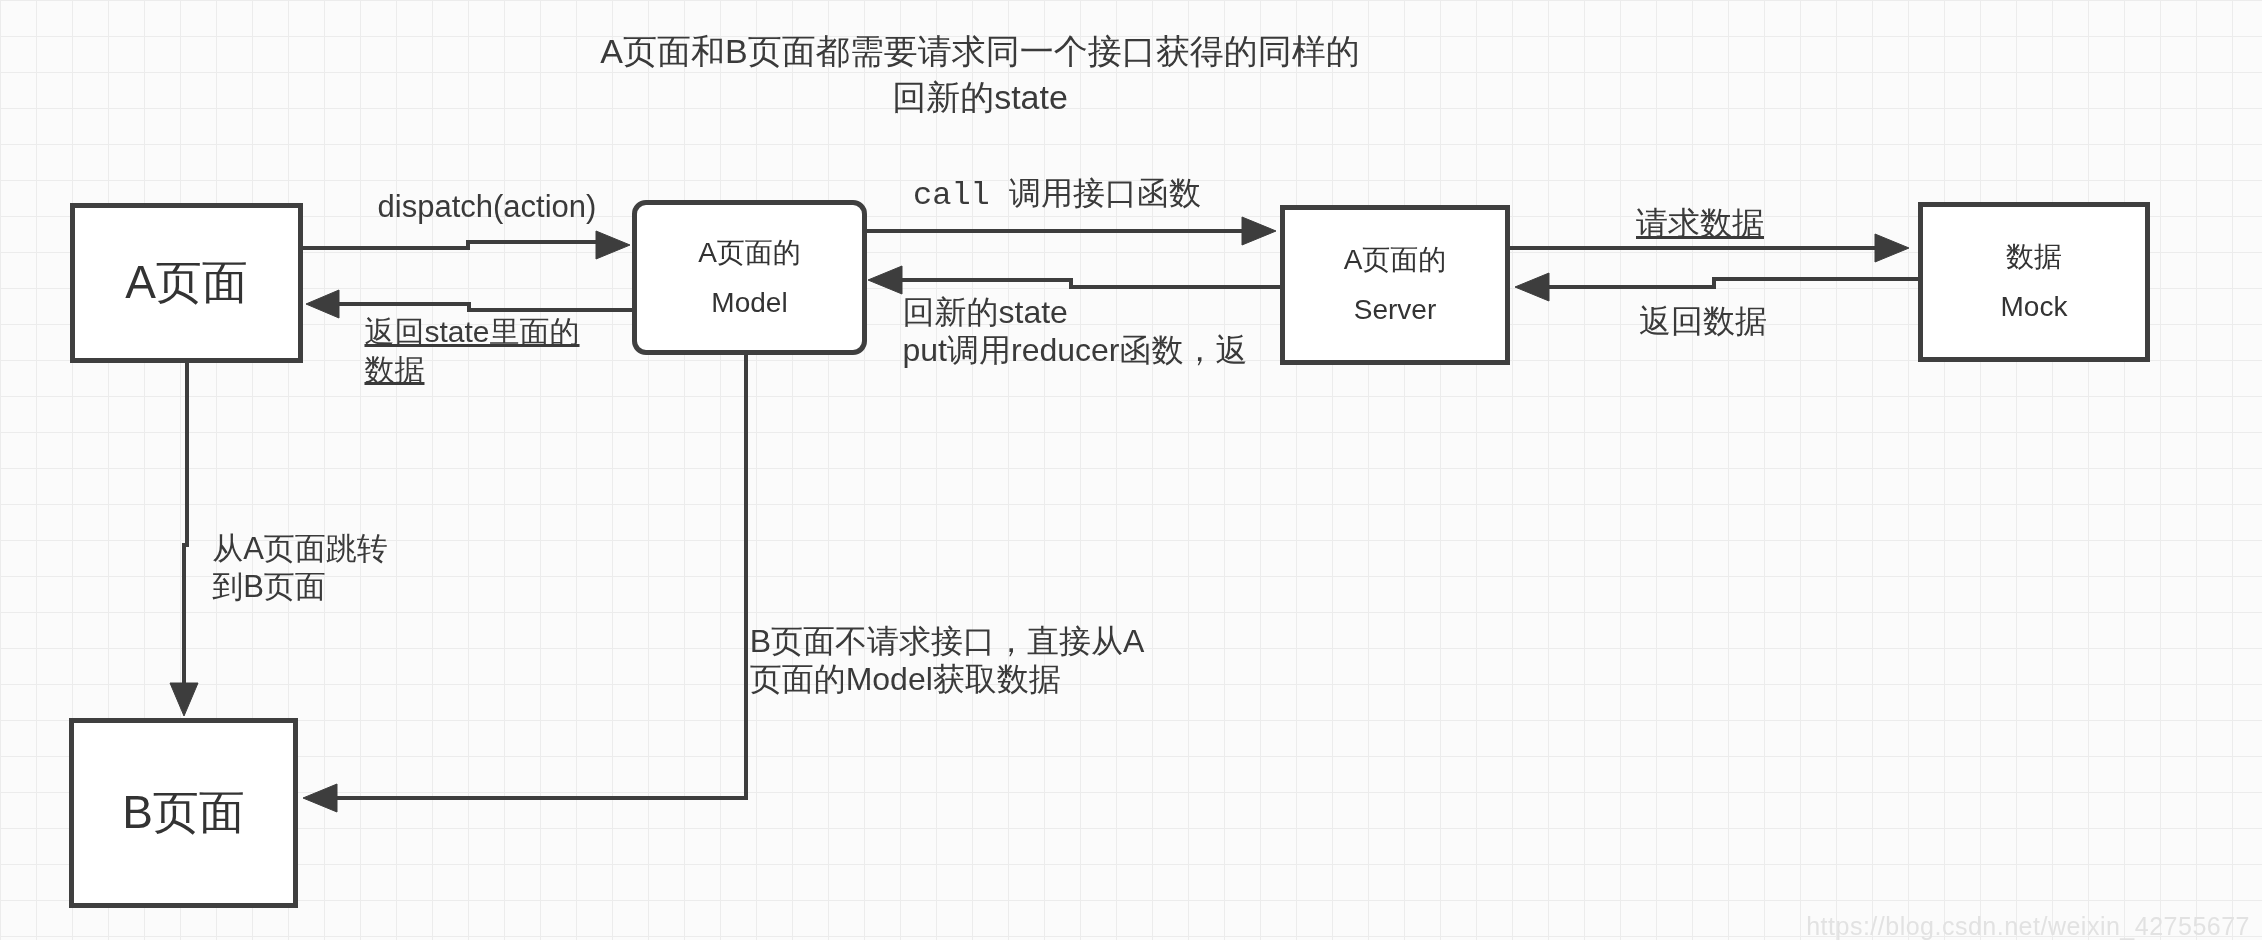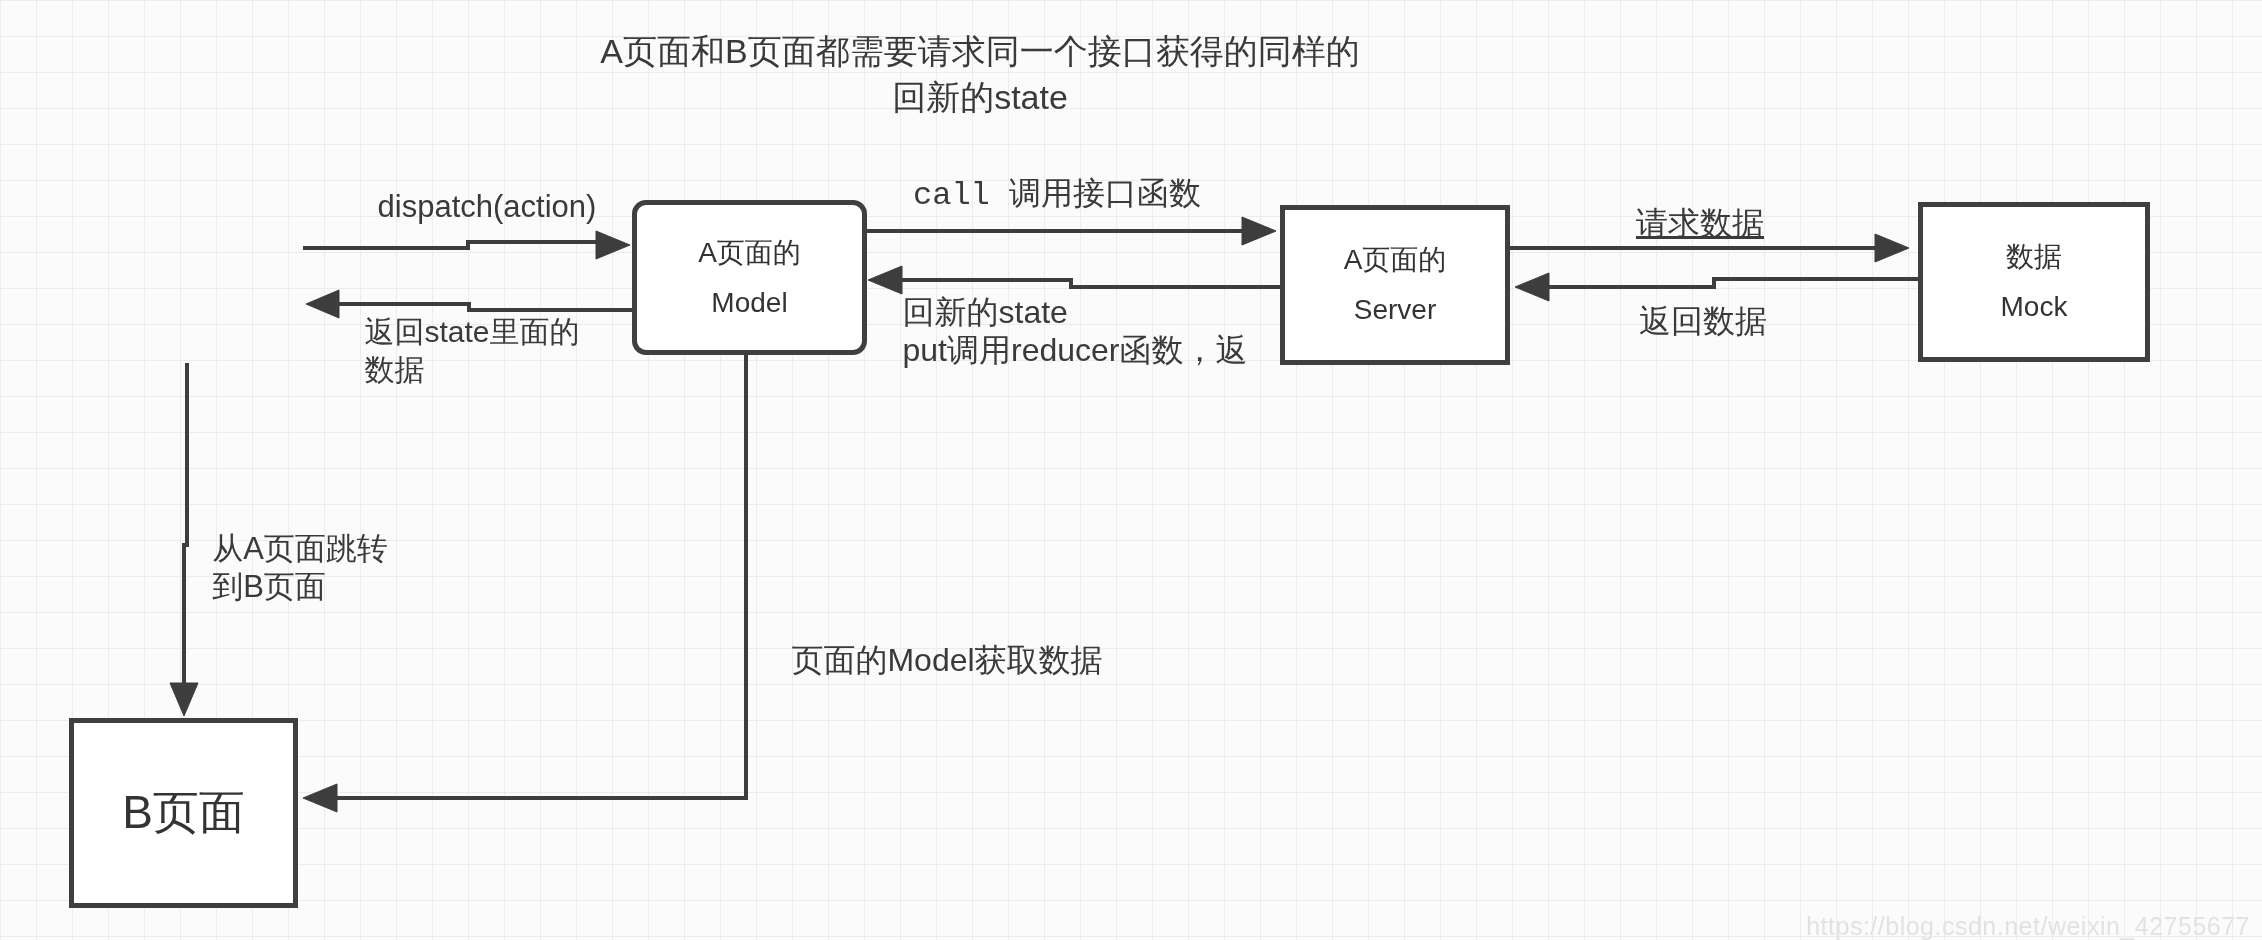--- a/index.html
+++ b/index.html
@@ -43,21 +43,21 @@
   .node-mock{left:1918px;top:202px;width:232px;height:160px;}
   .node-b{left:69px;top:718px;width:229px;height:190px;}
   .elabel{
     position:absolute;
     transform:translate(-50%,-50%);
     text-align:left;
     white-space:nowrap;
     color:#3a3a3a;
   }
   .lab-dispatch{left:487px;top:207px;font-size:31px;}
-  .lab-return-state{left:472px;top:351px;font-size:30px;line-height:38px;}
+  .lab-return-state{left:472px;top:351px;font-size:30px;line-height:38px;text-decoration:underline;}
   .lab-call{left:1057px;top:194px;font-size:32px;font-family:Liberation Mono, monospace;}
   .lab-put{left:1075px;top:331px;font-size:32px;line-height:38px;}
   .lab-request{left:1700px;top:224px;font-size:32px;text-decoration:underline;}
   .lab-return-data{left:1703px;top:322px;font-size:32px;}
   .lab-jump{left:300px;top:568px;font-size:31px;line-height:38px;}
   .lab-b-from-model{left:947px;top:660px;font-size:32px;line-height:38px;}
   .watermark{
     position:absolute;right:12px;top:912px;
     font-size:25px;color:#e2e2e2;letter-spacing:0.5px;
   }
@@ -92,20 +92,23 @@
     <path d="M1918 279 H1714 V287 H1549"></path>
     <polygon points="1515,287 1549,273 1549,301"></polygon>
 
     <path d="M187 363 V545 H184 V683"></path>
     <polygon points="184,716 170,683 198,683"></polygon>
 
     <path d="M746 355 V798 H337"></path>
     <polygon points="303,798 337,784 337,812"></polygon>
   </svg>
 
+  <div class="node big node-a">
+    <span>A页面</span>
+  </div>
 
   <div class="node small node-model">
     <span>A页面的</span>
     <span>Model</span>
   </div>
 
   <div class="node small node-server">
     <span>A页面的</span>
     <span>Server</span>
   </div>
@@ -136,18 +139,19 @@
   <div class="elabel lab-request">请求数据</div>
 
   <div class="elabel lab-return-data">返回数据</div>
 
   <div class="elabel lab-jump">
     <div>从A页面跳转</div>
     <div>到B页面</div>
   </div>
 
   <div class="elabel lab-b-from-model">
+    <div>B页面不请求接口，直接从A</div>
     <div>页面的Model获取数据</div>
   </div>
 
   <div class="watermark">https://blog.csdn.net/weixin_42755677</div>
 
 </div>
 
 </body></html>

